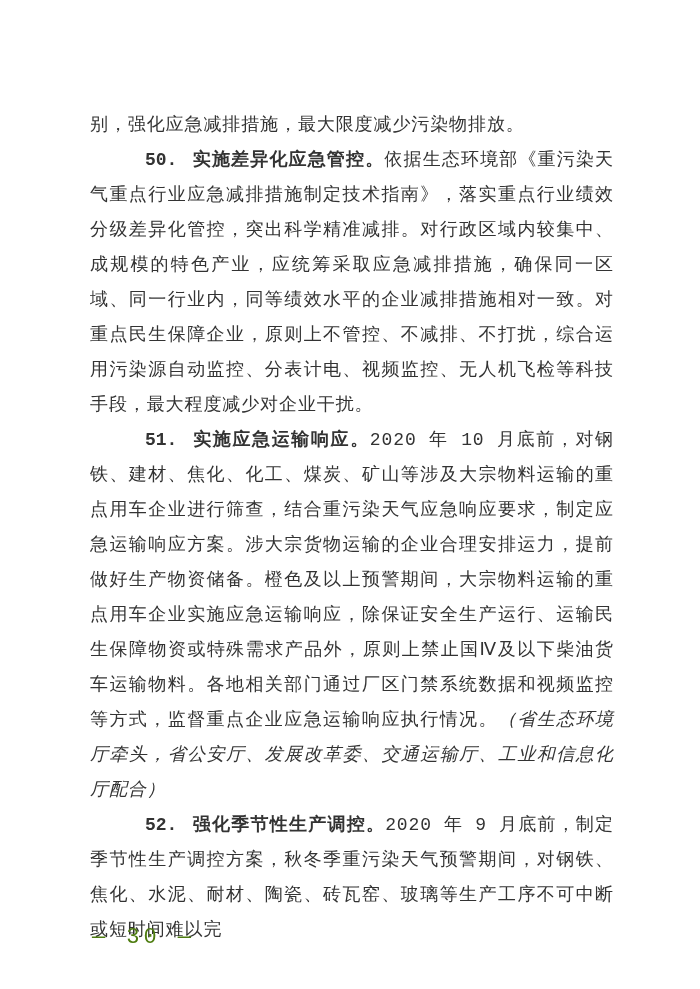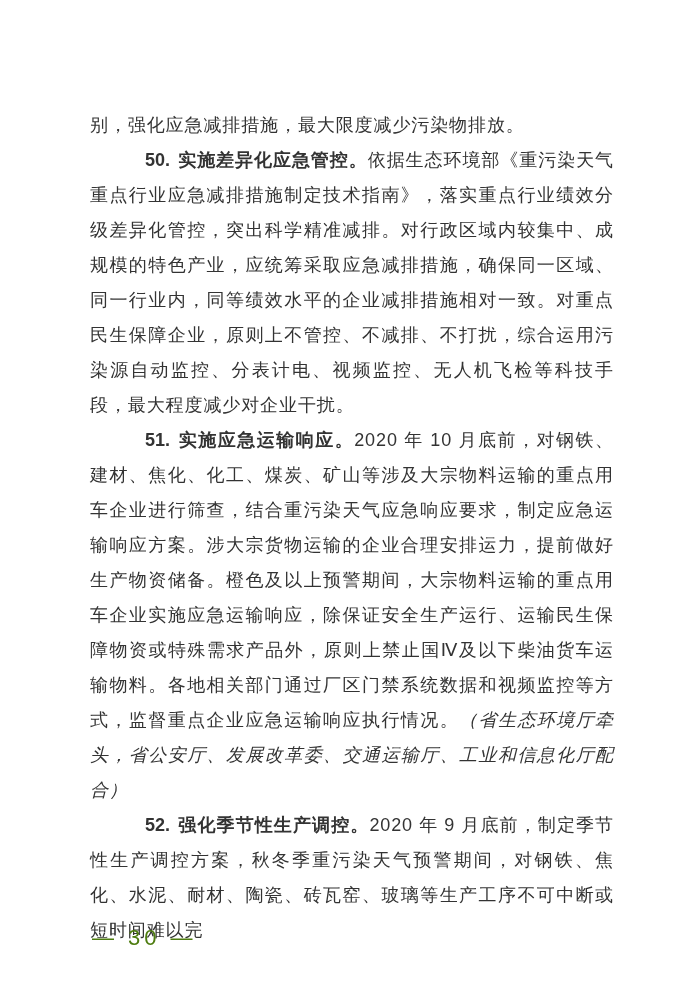--- a/index.html
+++ b/index.html
@@ -1,21 +1,21 @@
 <!DOCTYPE html>
 <html><head>
 <meta charset="utf-8">
 <style>
   html, body { margin: 0; padding: 0; }
   .page {
     position: relative;
     width: 700px;
     height: 989px;
     background: #ffffff;
-    font-family: Liberation Sans, sans-serif;
+    font-family: Liberation Mono, monospace;
     color: #333333;
     overflow: hidden;
   }
   .text-block {
     position: absolute;
     left: 90px;
     top: 108px;
     width: 524px;
   }
   .para {
@@ -25,21 +25,21 @@
     text-align: justify;
     letter-spacing: 0.05em;
   }
   .para.indent { text-indent: 2em; }
   .item-number {
     font-weight: bold;
     margin-right: 0.45em;
     letter-spacing: 0;
     margin-left: 19px;
   }
-  .item-heading { font-weight: bold; }
+  .item-heading { font-weight: bold; margin-left: 7px; }
   .annotation { font-style: italic; }
   .page-number {
     position: absolute;
     left: 92px;
     top: 884px;
     font-size: 22px;
     letter-spacing: 0.18em;
     color: #4d7c0f;
     margin-top: 41px;
   }

